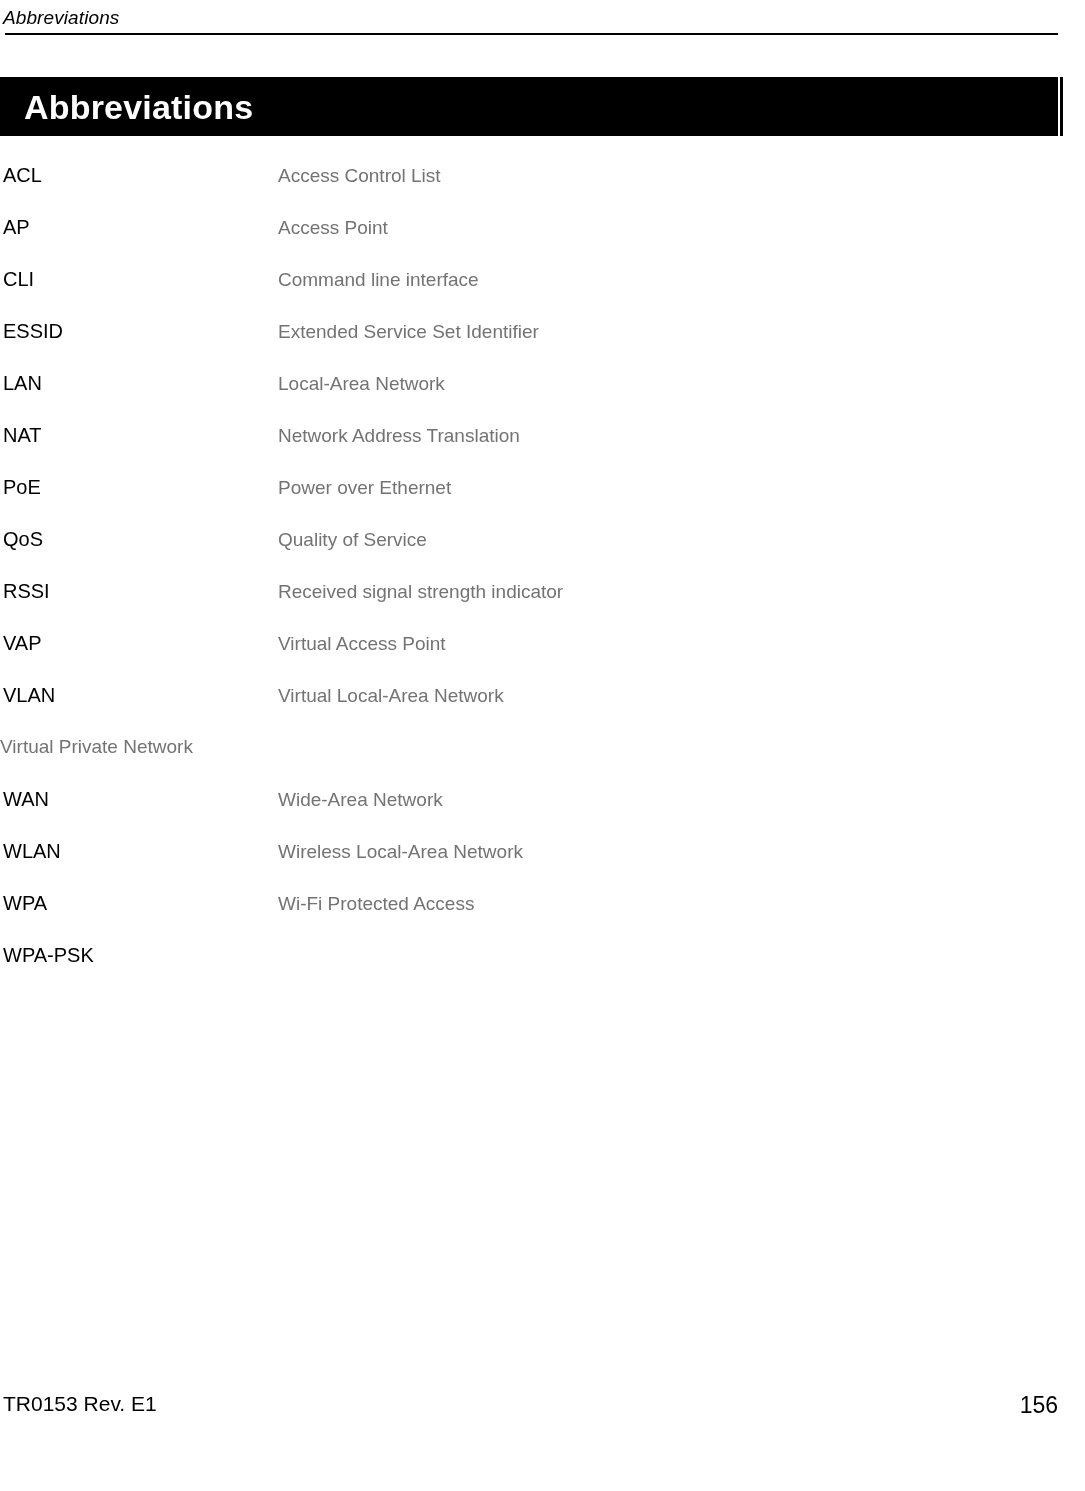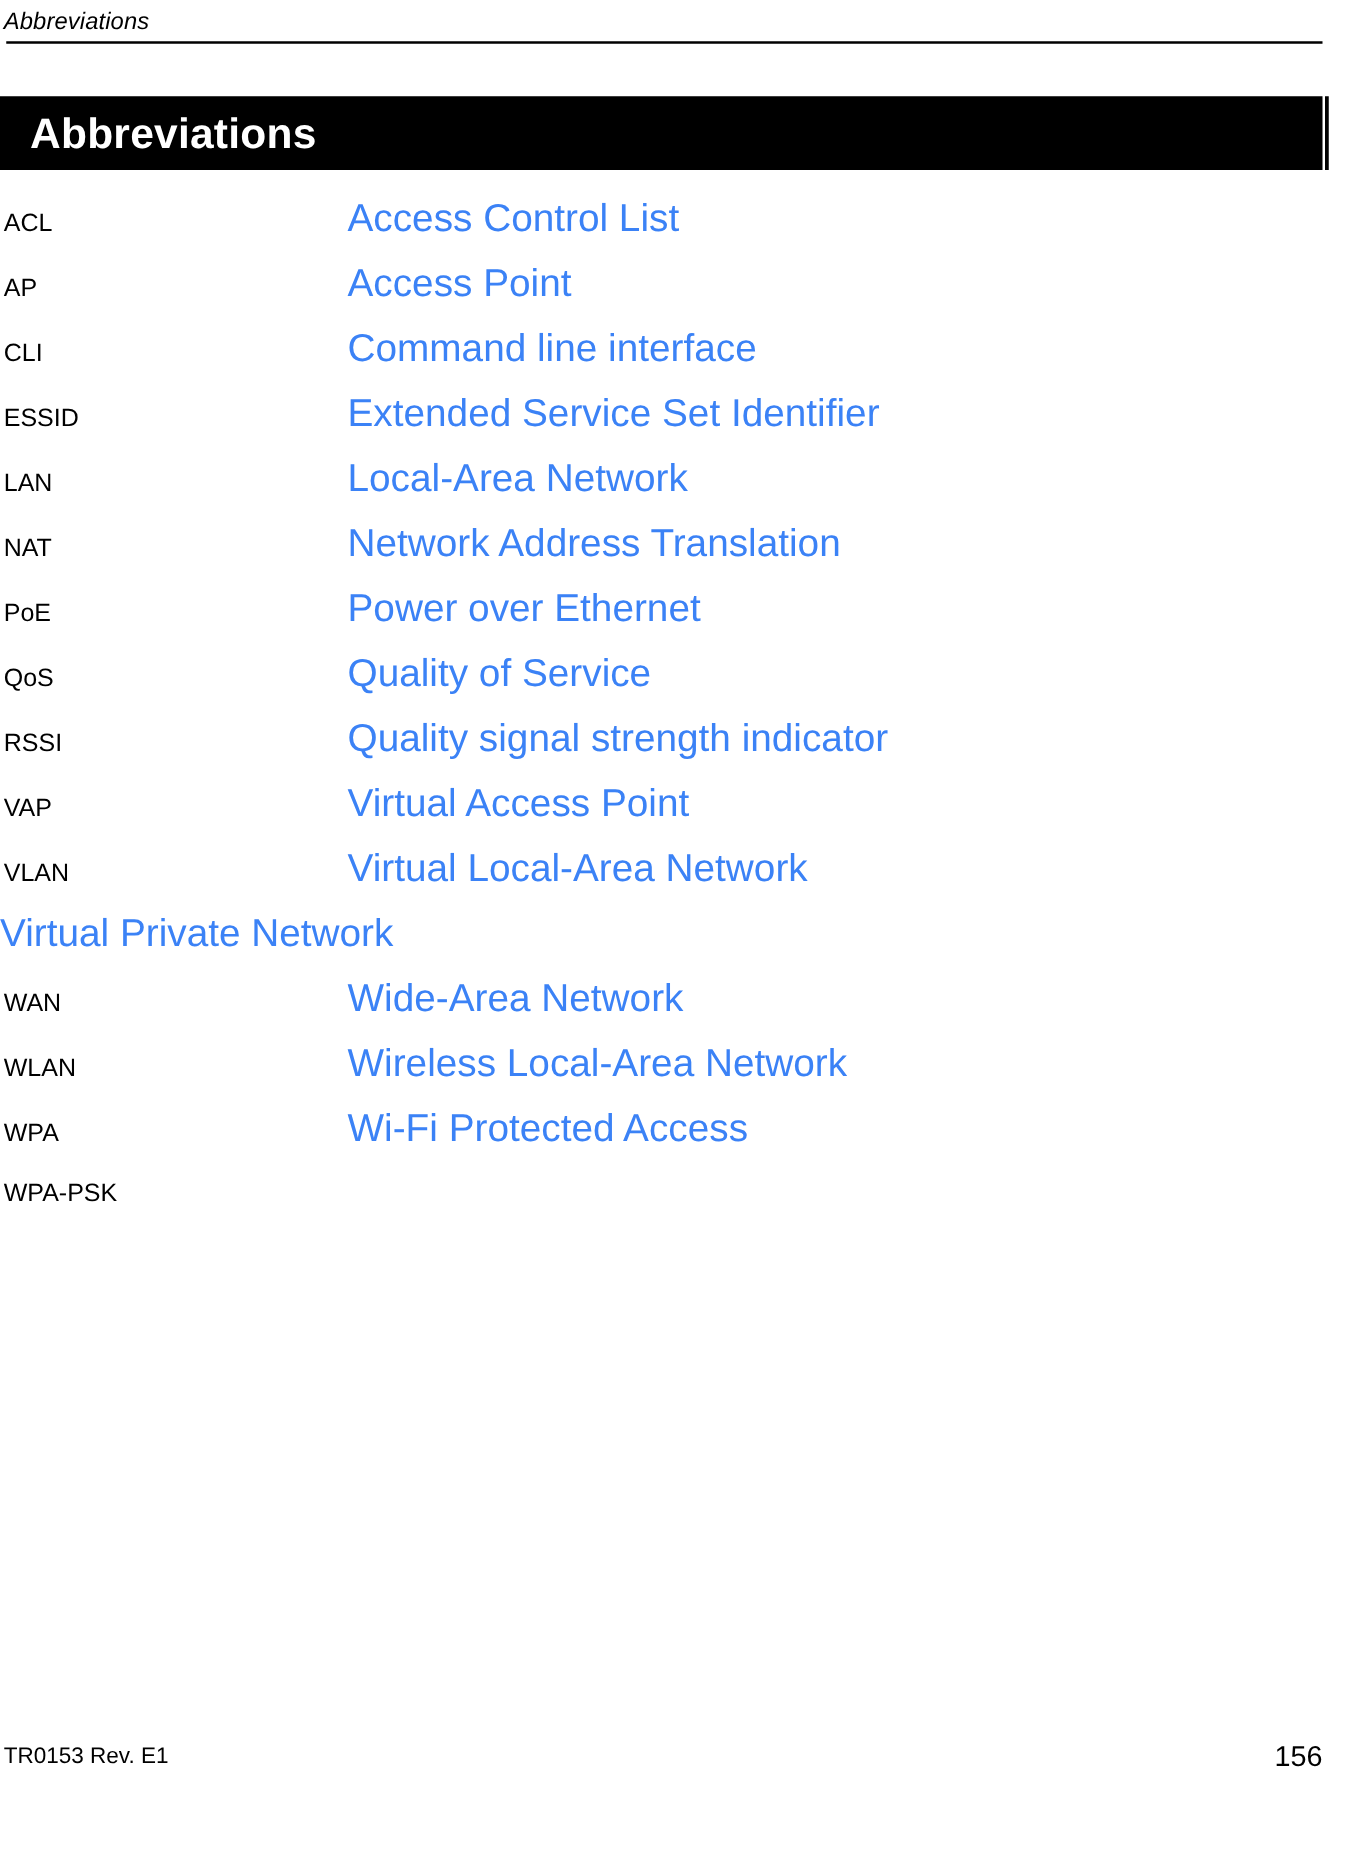--- a/index.html
+++ b/index.html
@@ -100,40 +100,40 @@
     padding-left: 3px;
     font-family: "Liberation Sans", sans-serif;
     font-size: 20px;
     line-height: 30px;
     color: #000000;
     white-space: nowrap;
   }
   .abbrev-definition {
     flex: 1 1 auto;
     font-family: "Liberation Sans", sans-serif;
-    font-size: 31px;
+    font-size: 19px;
     line-height: 30px;
-    color: #3b82f6;
+    color: #737373;
     white-space: nowrap;
   }
 
   
   .page-footer {
     position: absolute;
     left: 0px;
     bottom: 0px;
     width: 1058px;
     height: 80px;
   }
   .footer-docref {
     position: absolute;
     left: 3px;
     bottom: 28px;
     font-family: "Liberation Sans", sans-serif;
-    font-size: 18px;
+    font-size: 21px;
     line-height: 26px;
     color: #000000;
     white-space: nowrap;
   }
   .footer-pagenum {
     position: absolute;
     right: 0px;
     bottom: 22px;
     font-family: "Liberation Sans", sans-serif;
     font-size: 23px;
@@ -185,21 +185,21 @@
       <div class="abbrev-row">
         <div class="abbrev-term">PoE</div>
         <div class="abbrev-definition">Power over Ethernet</div>
       </div>
       <div class="abbrev-row">
         <div class="abbrev-term">QoS</div>
         <div class="abbrev-definition">Quality of Service</div>
       </div>
       <div class="abbrev-row">
         <div class="abbrev-term">RSSI</div>
-        <div class="abbrev-definition">Quality signal strength indicator</div>
+        <div class="abbrev-definition">Received signal strength indicator</div>
       </div>
       <div class="abbrev-row">
         <div class="abbrev-term">VAP</div>
         <div class="abbrev-definition">Virtual Access Point</div>
       </div>
       <div class="abbrev-row">
         <div class="abbrev-term">VLAN</div>
         <div class="abbrev-definition">Virtual Local-Area Network</div>
       </div>
       <div class="abbrev-row">

